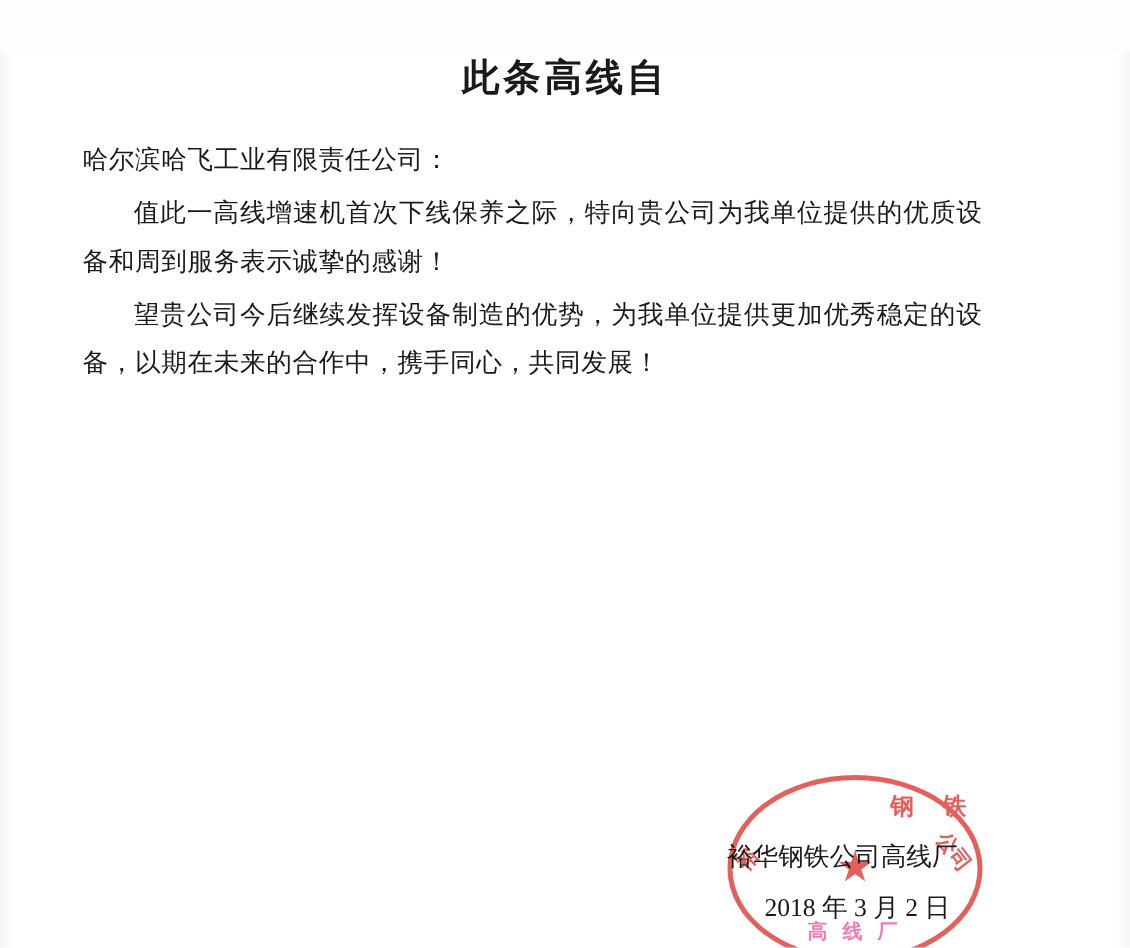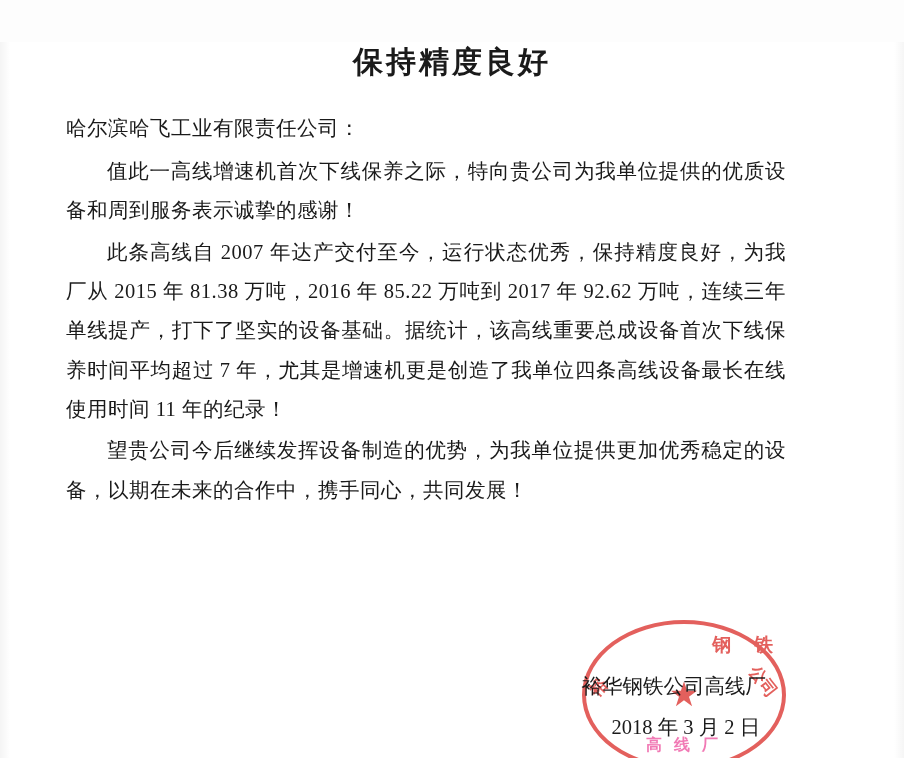--- a/index.html
+++ b/index.html
@@ -151,26 +151,25 @@
   }
 </style>
 </head>
 <body>
 
 <div class="page">
 
   <div class="scan-edge-left"></div>
   <div class="scan-edge-right"></div>
 
-  <h1 class="doc-title">保持精度良好</h1>
+  <h1 class="doc-title">此条高线自</h1>
 
   <div class="body-block">
     <p class="salutation">哈尔滨哈飞工业有限责任公司：</p>
     <p class="para">值此一高线增速机首次下线保养之际，特向贵公司为我单位提供的优质设备和周到服务表示诚挚的感谢！</p>
-    <p class="para">此条高线自 2007 年达产交付至今，运行状态优秀，保持精度良好，为我厂从 2015 年 81.38 万吨，2016 年 85.22 万吨到 2017 年 92.62 万吨，连续三年单线提产，打下了坚实的设备基础。据统计，该高线重要总成设备首次下线保养时间平均超过 7 年，尤其是增速机更是创造了我单位四条高线设备最长在线使用时间 11 年的纪录！</p>
     <p class="para">望贵公司今后继续发挥设备制造的优势，为我单位提供更加优秀稳定的设备，以期在未来的合作中，携手同心，共同发展！</p>
   </div>
 
   <div class="seal">
     <div class="seal-inner">
       <div class="seal-top-text">钢 铁</div>
       <div class="seal-left-text">裕</div>
       <div class="seal-right-text">公司</div>
       <div class="seal-star">★</div>
       <div class="seal-bottom-text">高 线 厂</div>

